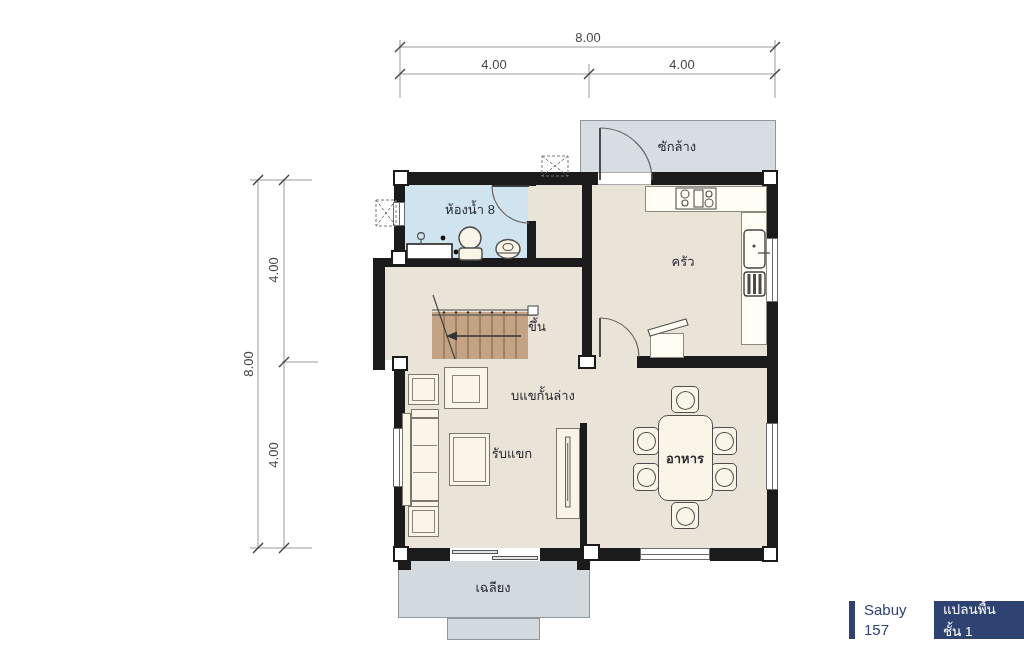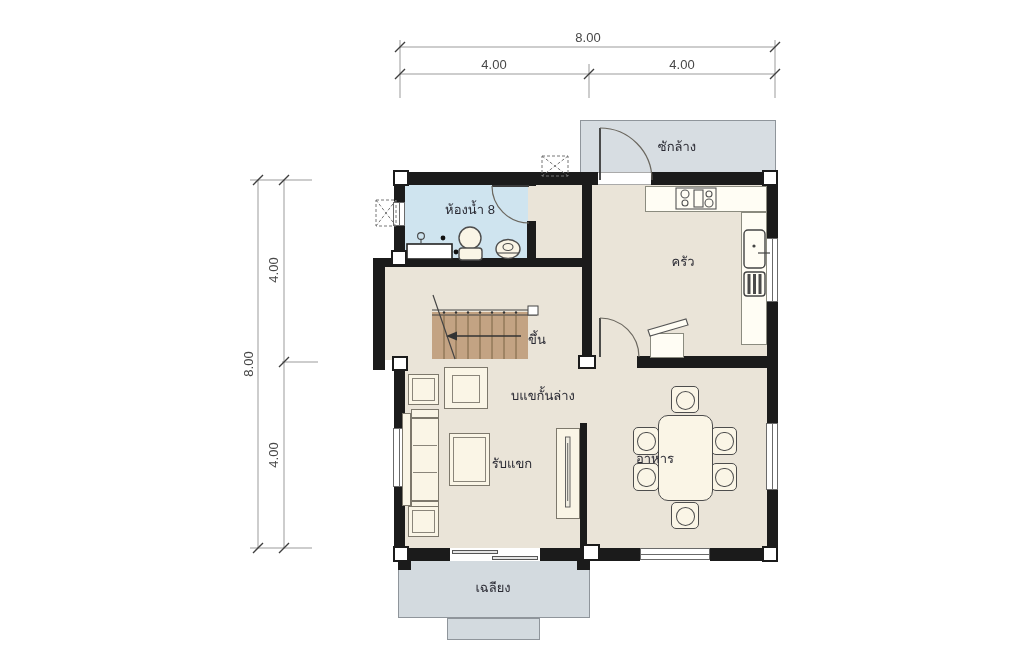--- a/index.html
+++ b/index.html
@@ -204,27 +204,31 @@
 
     <g>
       <rect x="565.5" y="437" width="4.5" height="70" fill="#f0ede1" stroke="#555" stroke-width="0.9"></rect>
       <line x1="567.7" y1="443" x2="567.7" y2="501" stroke="#555" stroke-width="0.9"></line>
     </g>
   </svg>
 
   <div class="room-label" style="left:677px;top:146px;">ซักล้าง</div>
   <div class="room-label" style="left:470px;top:209px;">ห้องน้ำ 8</div>
   <div class="room-label" style="left:683px;top:261px;">ครัว</div>
-  <div class="room-label" style="left:537px;top:339px;">ขึ้น</div>
+  <div class="room-label" style="left:537px;top:326px;">ขึ้น</div>
   <div class="room-label" style="left:543px;top:395px;">บแขกั้นล่าง</div>
-  <div class="room-label" style="left:512px;top:463px;">รับแขก</div>
-  <div class="room-label" style="left:655px;top:458px;">อาหาร</div>
+  <div class="room-label" style="left:512px;top:453px;">รับแขก</div>
+  <div class="room-label" style="left:685px;top:458px;font-weight:bold;">อาหาร</div>
   <div class="room-label" style="left:493px;top:587px;">เฉลียง</div>
 
   <div class="dim-label" style="left:588px;top:45px;">8.00</div>
   <div class="dim-label" style="left:494px;top:72px;">4.00</div>
   <div class="dim-label" style="left:682px;top:72px;">4.00</div>
   <div class="dim-label-v" style="left:248px;top:364px;">8.00</div>
   <div class="dim-label-v" style="left:273px;top:270px;">4.00</div>
   <div class="dim-label-v" style="left:273px;top:455px;">4.00</div>
 
+  <div id="badge">
+    <span class="brand">Sabuy 157</span>
+    <span class="plan">แปลนพื้นชั้น 1</span>
+  </div>
 
 </div>
 
 </body></html>

